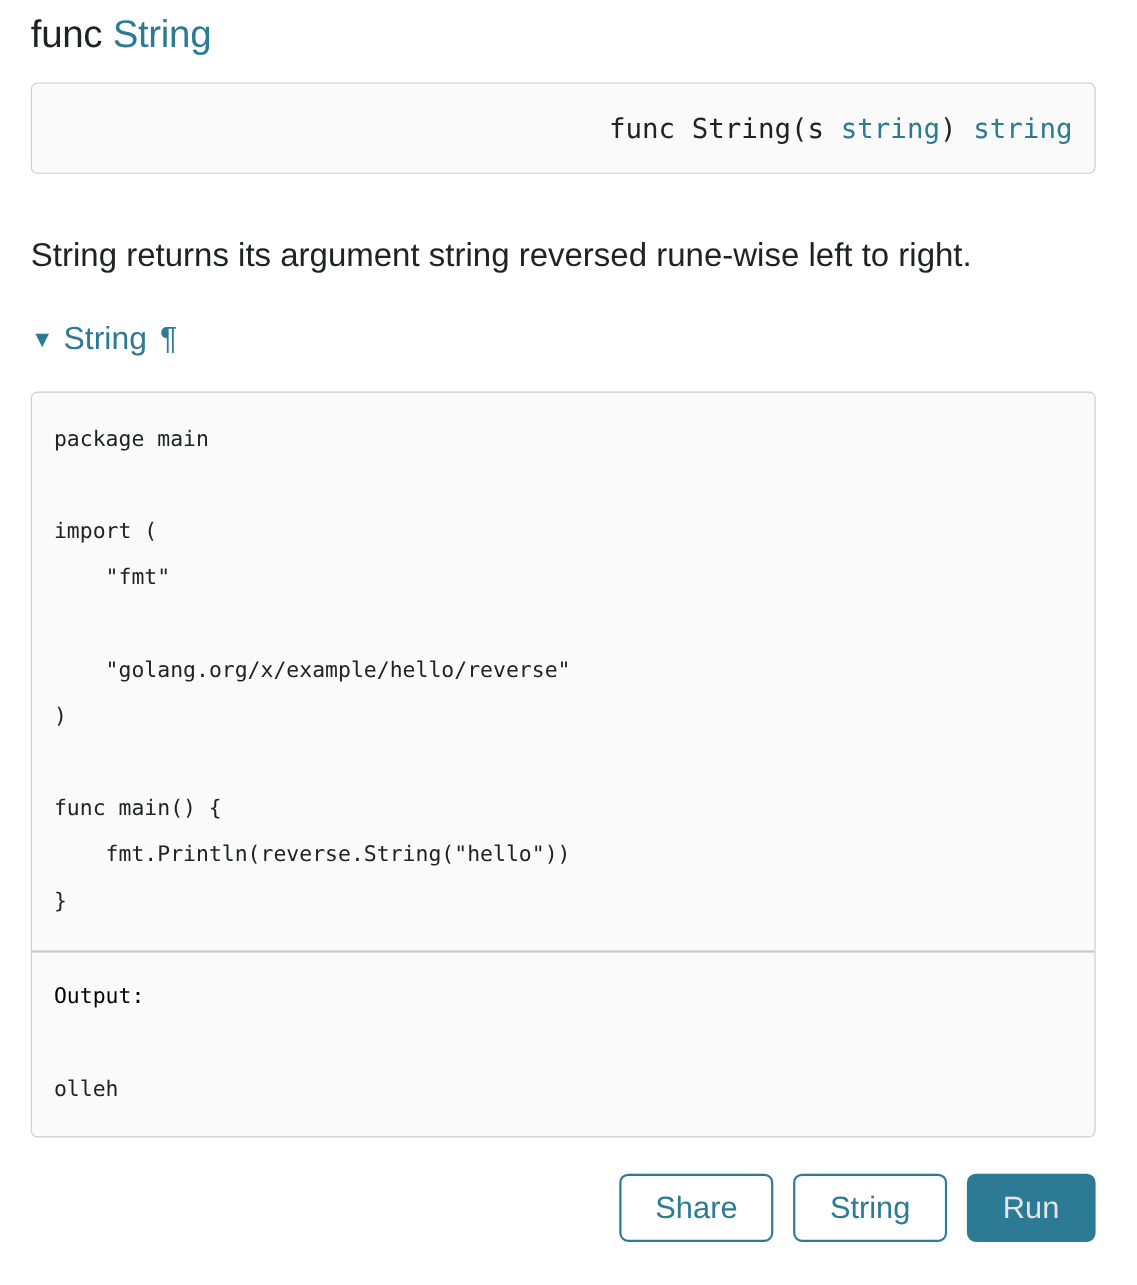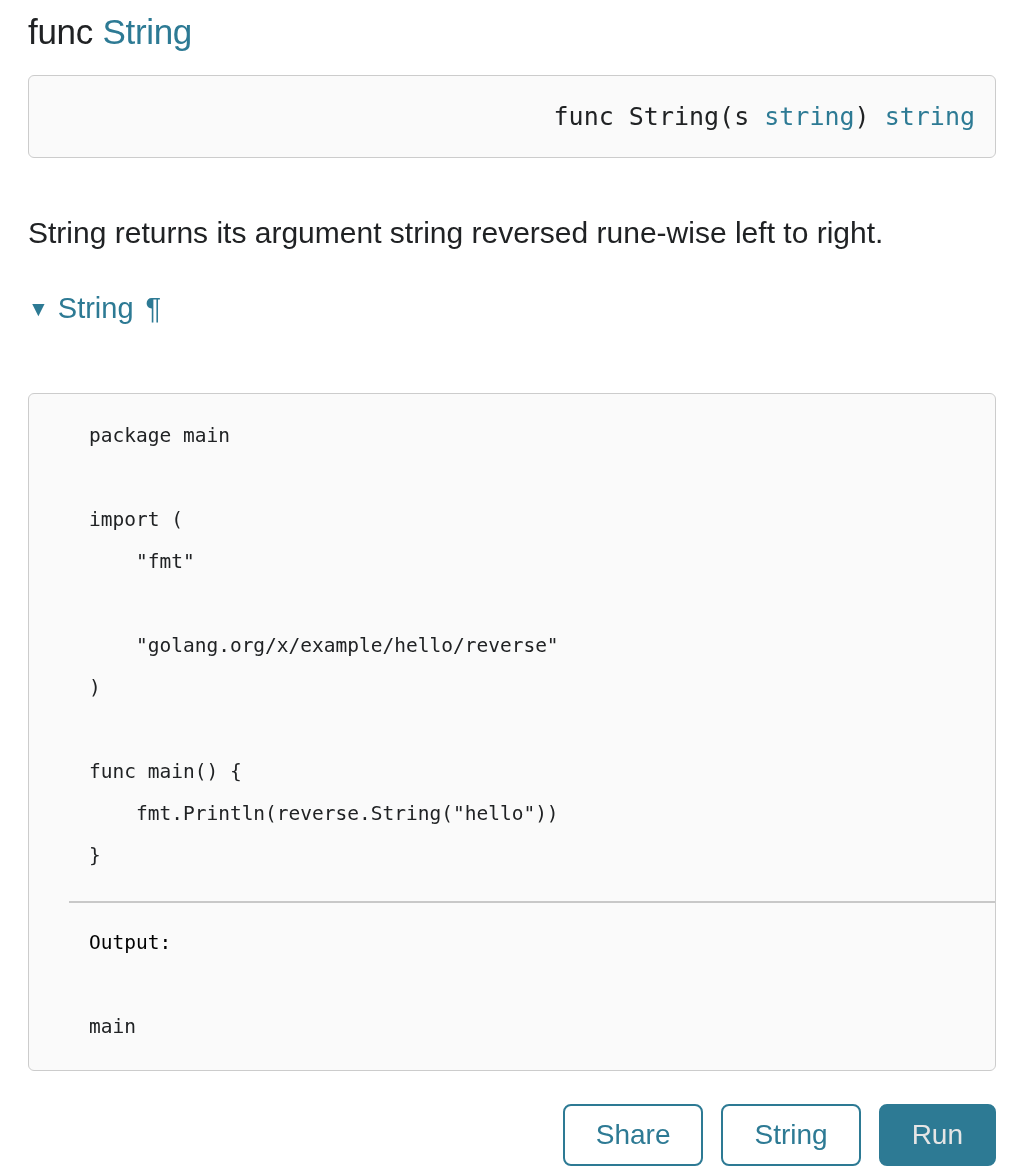--- a/index.html
+++ b/index.html
@@ -64,26 +64,25 @@
     font-size: 21px;
     margin-right: 9px;
     line-height: 29px;
   }
   .example-summary .pilcrow {
     margin-left: 12px;
   }
 
   
   .play-box {
-    margin-top: 68px;
+    margin-top: 31px;
     background: #fafafa;
     border: 1.5px solid #cccccc;
     border-radius: 6px;
     overflow: hidden;
-    padding-left: 40px;
   }
   .play-box pre {
     font-family: "DejaVu Sans Mono", monospace;
     font-size: 19.5px;
     line-height: 42px;
     color: #202224;
     white-space: pre;
     tab-size: 4;
     -moz-tab-size: 4;
   }
@@ -149,21 +148,21 @@
 	"golang.org/x/example/hello/reverse"
 )
 
 func main() {
 	fmt.Println(reverse.String("hello"))
 }</pre>
     </div>
     <div class="output-area">
       <pre><span class="output-label">Output:</span>
 
-<span class="output-value">main</span></pre>
+<span class="output-value">olleh</span></pre>
     </div>
   </div>
 
   <div class="button-row">
     <button class="btn">Share</button>
     <button class="btn">String</button>
     <button class="btn primary">Run</button>
   </div>
 
 </div>

